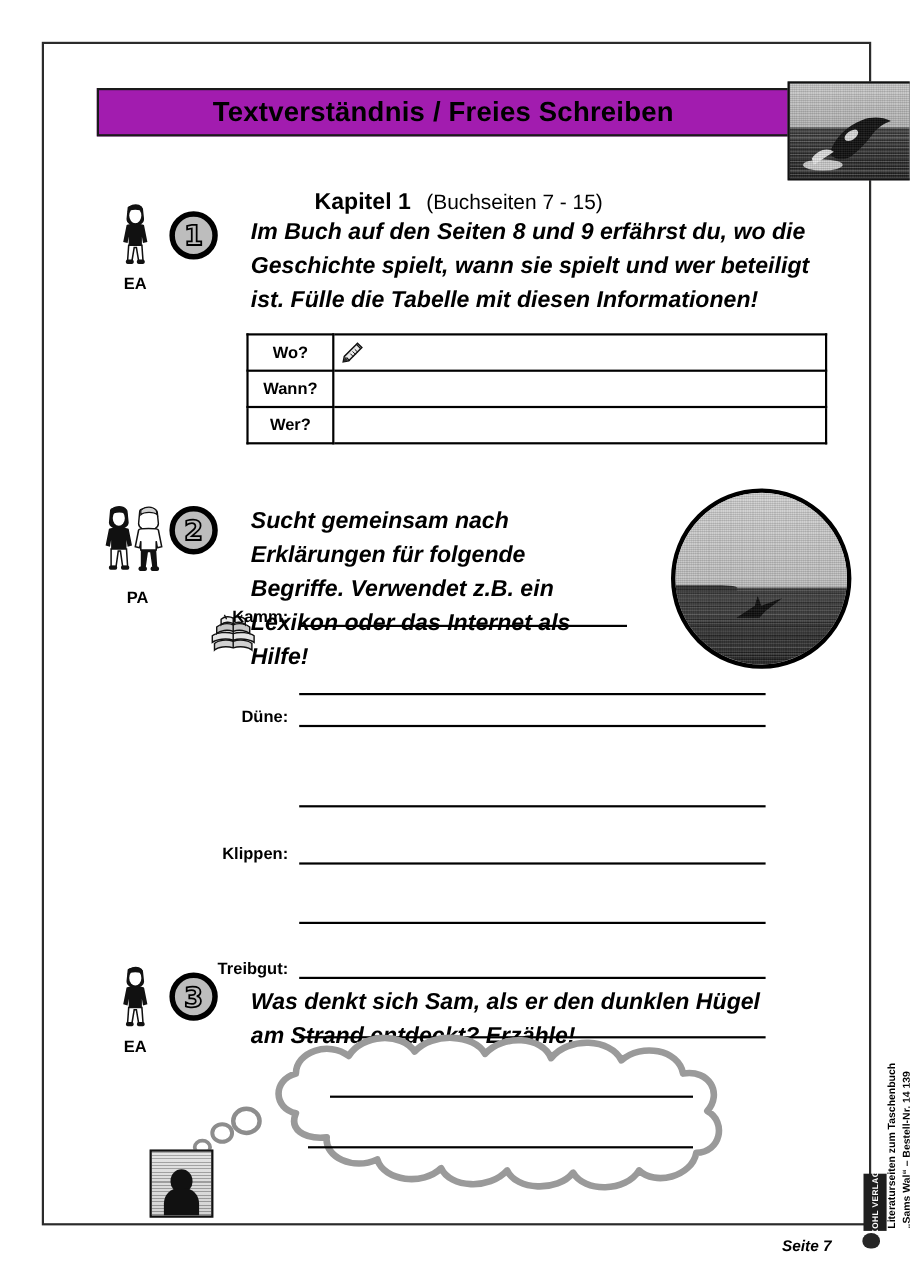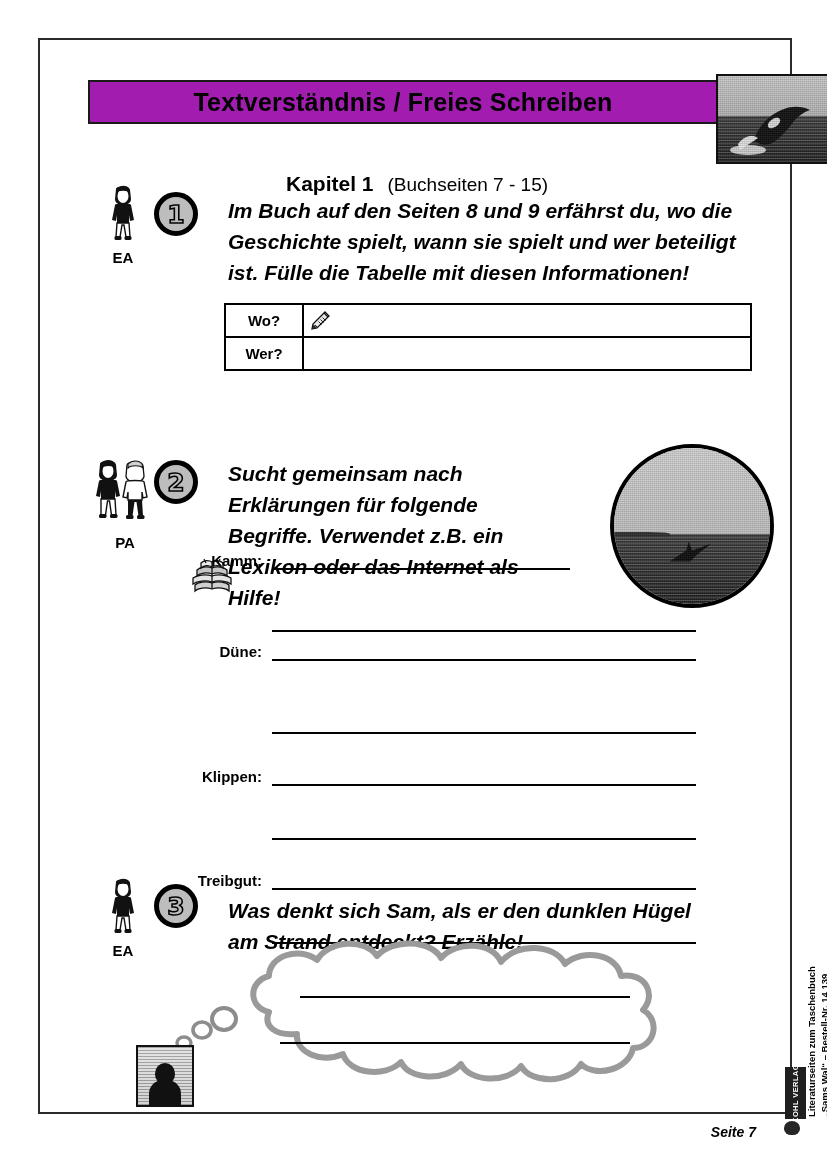--- a/index.html
+++ b/index.html
@@ -356,20 +356,24 @@
       <td class="label">Wo?</td>
       <td class="answer">
         <svg class="pencil-cell-icon" width="22" height="22" viewBox="0 0 22 22">
           <path d="M16 2 L20 6 L8 18 L3 19 L4 14 Z" fill="#e8e8e8" stroke="#111" stroke-width="1.3"></path>
           <path d="M15 3 L19 7" stroke="#111" stroke-width="1.1"></path>
           <path d="M6 15 L9 18" stroke="#111" stroke-width="1"></path>
           <path d="M3 19 L4.6 14.4 L7.6 17.4 Z" fill="#2a2a2a"></path>
           <path d="M9.5 11.5 L12.5 14.5 M11.5 9.5 L14.5 12.5 M13.5 7.5 L16.5 10.5" stroke="#111" stroke-width=".9"></path>
         </svg>
       </td>
+    </tr>
+    <tr>
+      <td class="label">Wann?</td>
+      <td class="answer"></td>
     </tr>
     <tr>
       <td class="label">Wer?</td>
       <td class="answer"></td>
     </tr>
   </tbody>
     </table>
 
   <div class="social-form" style="left:48px; top:418px; width:74px;">
     <svg width="72" height="70" viewBox="0 0 72 70">

